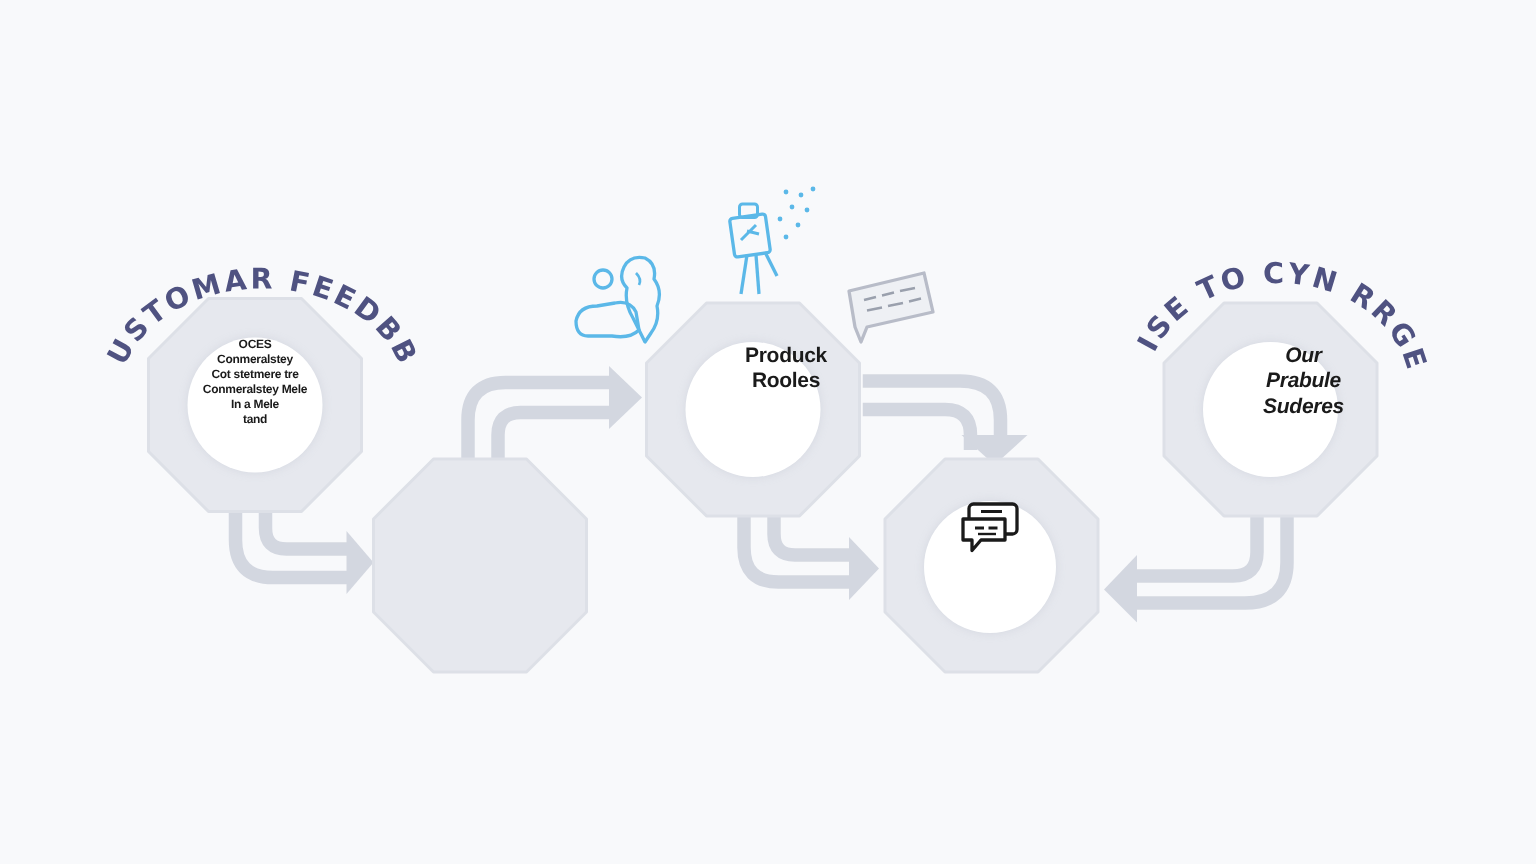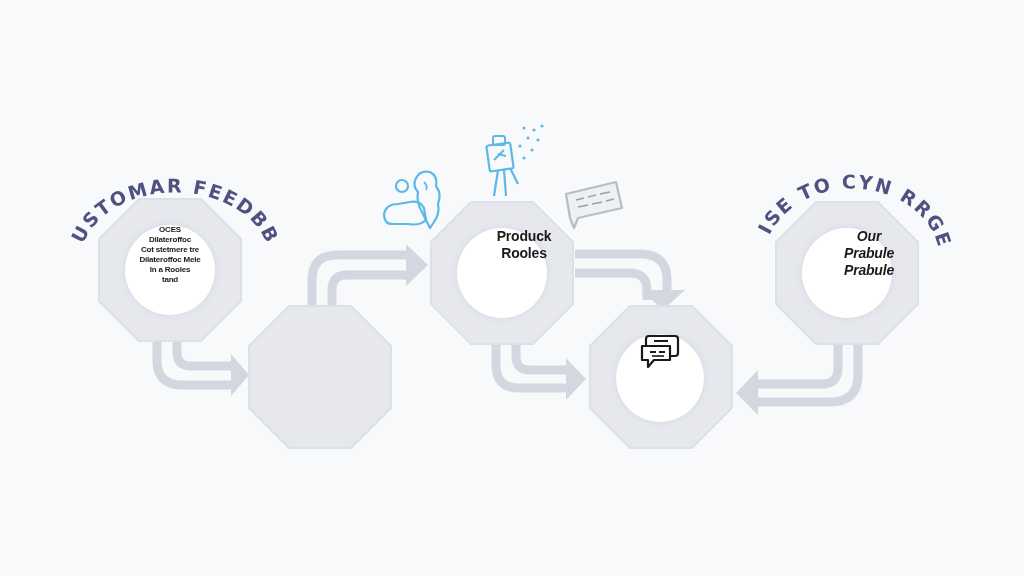--- a/index.html
+++ b/index.html
@@ -74,24 +74,24 @@
     <path d="M 108 0 L 108 28 Q 108 44 92 44 L 25 44" fill="none" stroke="#d3d7e0" stroke-width="9"></path>
     <polygon points="28,30 6,53 28,75" fill="#d3d7e0"></polygon>
   </svg>
 
   <div class="node" style="left:95px;top:195px;">
     <svg class="oct" viewBox="0 0 150 150">
       <polygon points="44,4 106,4 146,44 146,106 106,146 44,146 4,106 4,44" fill="#e6e8ee" stroke="#dde0e7" stroke-width="2" stroke-linejoin="round"></polygon>
     </svg>
     <div class="center" style="left:30px;top:30px;width:90px;height:90px;">
       <div class="label-sm">OCES</div>
-      <div class="label-sm">Dilateroffoc</div>
+      <div class="label-sm">Conmeralstey</div>
       <div class="label-sm">Cot stetmere tre</div>
-      <div class="label-sm">Dilateroffoc Mele</div>
-      <div class="label-sm">In a Rooles</div>
+      <div class="label-sm">Conmeralstey Mele</div>
+      <div class="label-sm">In a Mele</div>
       <div class="label-sm">tand</div>
     </div>
   </div>
 
   <div class="node" style="left:245px;top:302px;">
     <svg class="oct" viewBox="0 0 150 150">
       <polygon points="44,4 106,4 146,44 146,106 106,146 44,146 4,106 4,44" fill="#e6e8ee" stroke="#dde0e7" stroke-width="2" stroke-linejoin="round"></polygon>
     </svg>
   </div>
 
@@ -120,21 +120,21 @@
       </svg>
     </div>
   </div>
 
   <div class="node" style="left:772px;top:198px;">
     <svg class="oct" viewBox="0 0 150 150">
       <polygon points="44,4 106,4 146,44 146,106 106,146 44,146 4,106 4,44" fill="#e6e8ee" stroke="#dde0e7" stroke-width="2" stroke-linejoin="round"></polygon>
     </svg>
     <div class="center" style="left:30px;top:30px;width:90px;height:90px;font-style:italic;">
       <div class="label-lg">Our Prabule</div>
-      <div class="label-lg">Prabule</div>
+      <div class="label-lg">Suderes</div>
     </div>
   </div>
 
   <svg class="deco" style="left:380px;top:168px;width:68px;height:62px;" viewBox="0 0 68 62">
     <circle cx="22" cy="18" r="6" fill="none" stroke="#5bb8e8" stroke-width="2.2"></circle>
     <path d="M 4 46 Q 6 36 18 36 L 30 34 Q 40 32 44 40 L 46 52 Q 40 58 28 56 L 12 56 Q 4 56 4 46 Z" fill="none" stroke="#5bb8e8" stroke-width="2.2" stroke-linejoin="round"></path>
     <path d="M 36 10 Q 40 2 50 4 Q 58 8 56 18 Q 62 26 58 36 Q 60 46 54 54 L 50 60 Q 46 52 42 44 Q 36 34 38 24 Q 32 18 36 10 Z" fill="none" stroke="#5bb8e8" stroke-width="2.2" stroke-linejoin="round"></path>
     <path d="M 44 14 Q 48 18 46 22" fill="none" stroke="#5bb8e8" stroke-width="1.8"></path>
   </svg>
 

